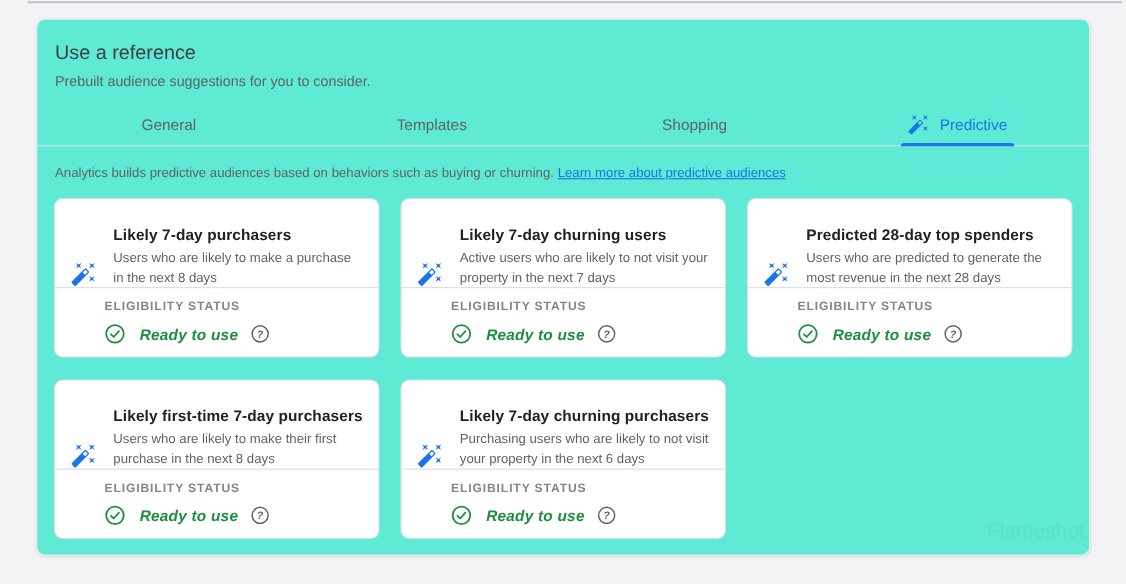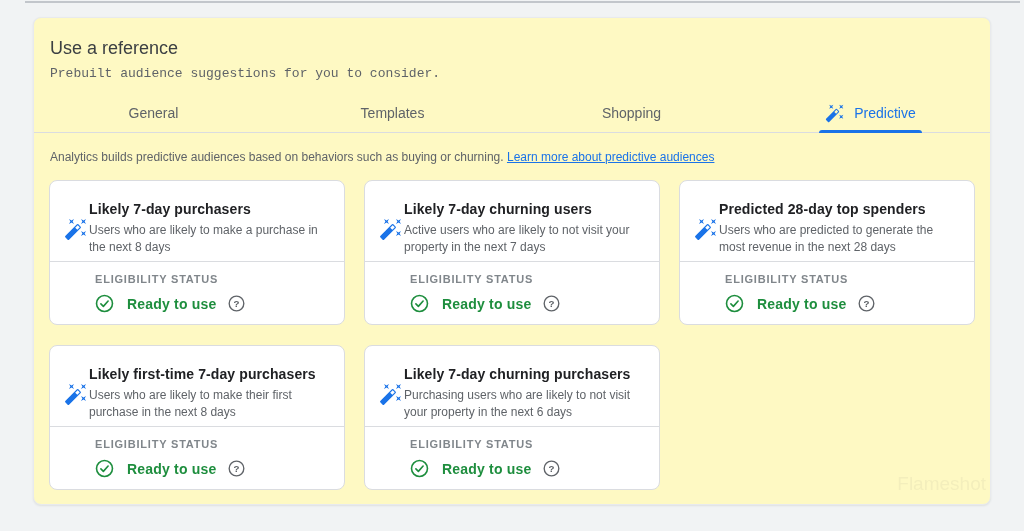--- a/index.html
+++ b/index.html
@@ -11,28 +11,28 @@
     overflow: hidden;
   }
   .top-divider {
     position: absolute; left: 25px; top: 1px;
     width: 995px; height: 2px;
     background: #c2c6cb;
   }
   .main-card {
     position: absolute; left: 33px; top: 17px;
     width: 958px; height: 488px;
-    background: #fef9c3;
+    background: #5eead4;
     border: 1px solid #e8eaed;
     border-radius: 8px;
     box-shadow: 0 1px 2px rgba(60,64,67,0.10);
   }
   .card-header { padding: 20px 16px 0 16px; }
   .page-title { font-size: 18px; color: #3c4043; font-weight: 400; }
-  .page-subtitle { font-size: 13px; color: #5f6368; margin-top: 7px; font-family: Liberation Mono, monospace; }
+  .page-subtitle { font-size: 13px; color: #5f6368; margin-top: 7px; }
 
   .tabs {
     display: flex;
     margin-top: 13px;
     height: 39px;
     border-bottom: 1px solid #dadce0;
   }
   .tab {
     flex: 1;
     display: flex; align-items: center; justify-content: center;
@@ -71,29 +71,29 @@
     height: 145px;
     background: #fff;
     border: 1px solid #dadce0;
     border-radius: 8px;
     display: flex; flex-direction: column;
     overflow: hidden;
   }
   .aud-top {
     height: 81px;
     padding: 15px 14px 0 14px;
-    display: flex; align-items: center; gap: 1px;
+    display: flex; align-items: flex-end; gap: 15px;
     border-bottom: 1px solid #dadce0;
   }
   .aud-wand-icon { width: 24px; height: 24px; flex: none; margin-top: 1px; }
   .aud-title { font-size: 14px; font-weight: 700; color: #202124; letter-spacing: .1px; }
   .aud-desc { font-size: 12px; color: #5f6368; line-height: 1.45; margin-top: 5px; max-width: 236px; }
   .aud-bottom { padding: 11px 14px 0 45px; }
   .status-label { font-size: 11px; color: #80868b; letter-spacing: .8px; font-weight: 700; }
-  .status-row { display: flex; align-items: center; margin-top: 9px; }
+  .status-row { display: flex; align-items: center; margin-top: 9px; font-style: italic; }
   .check-icon { width: 19px; height: 19px; }
   .status-text { font-size: 14px; font-weight: 700; color: #1e8e3e; margin-left: 13px; letter-spacing: .2px; }
   .help-icon { width: 17px; height: 17px; margin-left: 11px; cursor: pointer; }
 
   .watermark {
     position: absolute;
     right: 38px; bottom: 36px;
     font-size: 19px; color: rgba(95,99,104,0.07);
     pointer-events: none;
   }

